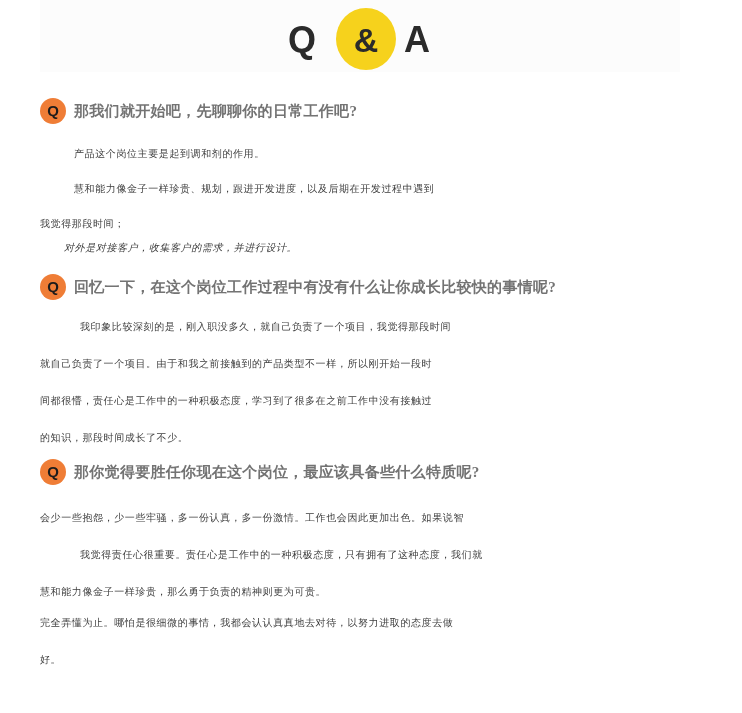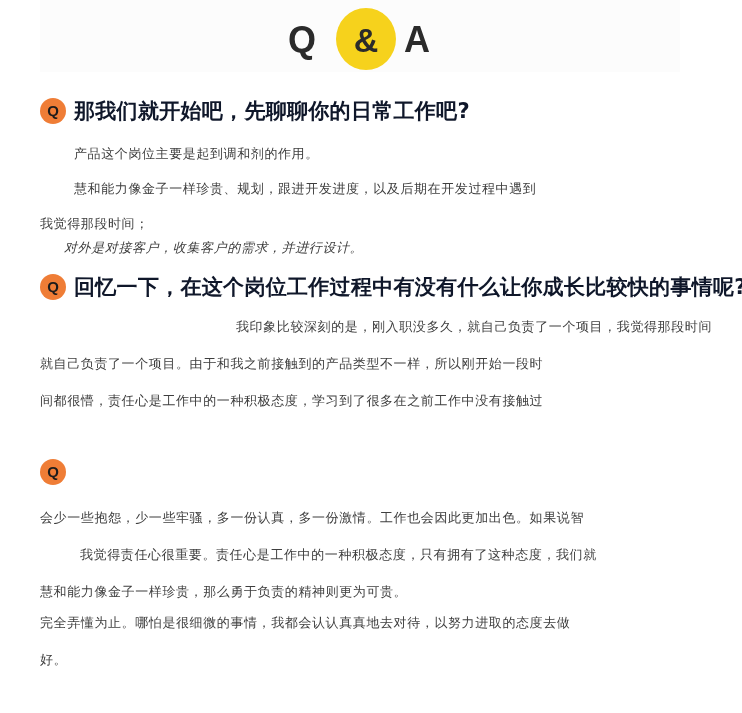--- a/index.html
+++ b/index.html
@@ -78,32 +78,33 @@
       color: #1b1b1b;
       font-family: "Liberation Sans", sans-serif;
       font-weight: bold;
       font-size: 15px;
       line-height: 26px;
       text-align: center;
       margin-right: 8px;
       flex: none;
     }
     .q-text {
-      color: #0f172a;
+      color: #737373;
       font-weight: bold;
-      font-size: 21px;
+      font-size: 15px;
       letter-spacing: 0.3px;
       white-space: nowrap;
+      font-family: Liberation Serif, serif;
     }
 
     .para {
       position: absolute;
       left: 40px;
       width: 672px;
-      font-size: 13px;
+      font-size: 10px;
       letter-spacing: 0.6px;
       color: #3e3e3e;
       margin: 0;
     }
     .para .line {
       display: block;
       white-space: nowrap;
     }
     .lh35 .line { line-height: 35px; height: 35px; }
     .lh37 .line { line-height: 37px; height: 37px; }
@@ -133,27 +134,29 @@
 </div>
 <div class="para lh35" style="top:230px;">
   <span class="line" style="padding-left:24px;font-style:italic;">对外是对接客户，收集客户的需求，并进行设计。</span>
 </div>
 
 <div class="question" style="top:273px;">
   <span class="q-badge">Q</span>
   <span class="q-text">回忆一下，在这个岗位工作过程中有没有什么让你成长比较快的事情呢?</span>
 </div>
 <div class="para lh37" style="top:308px;">
-  <span class="line" style="padding-left:40px;text-align:right;">我印象比较深刻的是，刚入职没多久，就自己负责了一个项目，我觉得那段时间</span>
+  <span class="line" style="padding-left:40px;">我印象比较深刻的是，刚入职没多久，就自己负责了一个项目，我觉得那段时间</span>
   <span class="line">就自己负责了一个项目。由于和我之前接触到的产品类型不一样，所以刚开始一段时</span>
   <span class="line">间都很懵，责任心是工作中的一种积极态度，学习到了很多在之前工作中没有接触过</span>
+  <span class="line">的知识，那段时间成长了不少。</span>
 </div>
 
 <div class="question" style="top:458px;">
   <span class="q-badge">Q</span>
+  <span class="q-text">那你觉得要胜任你现在这个岗位，最应该具备些什么特质呢?</span>
 </div>
 <div class="para lh37" style="top:499px;">
   <span class="line">会少一些抱怨，少一些牢骚，多一份认真，多一份激情。工作也会因此更加出色。如果说智</span>
   <span class="line" style="padding-left:40px;">我觉得责任心很重要。责任心是工作中的一种积极态度，只有拥有了这种态度，我们就</span>
   <span class="line">慧和能力像金子一样珍贵，那么勇于负责的精神则更为可贵。</span>
 </div>
 <div class="para lh37" style="top:604px;">
   <span class="line">完全弄懂为止。哪怕是很细微的事情，我都会认认真真地去对待，以努力进取的态度去做</span>
   <span class="line">好。</span>
 </div>

